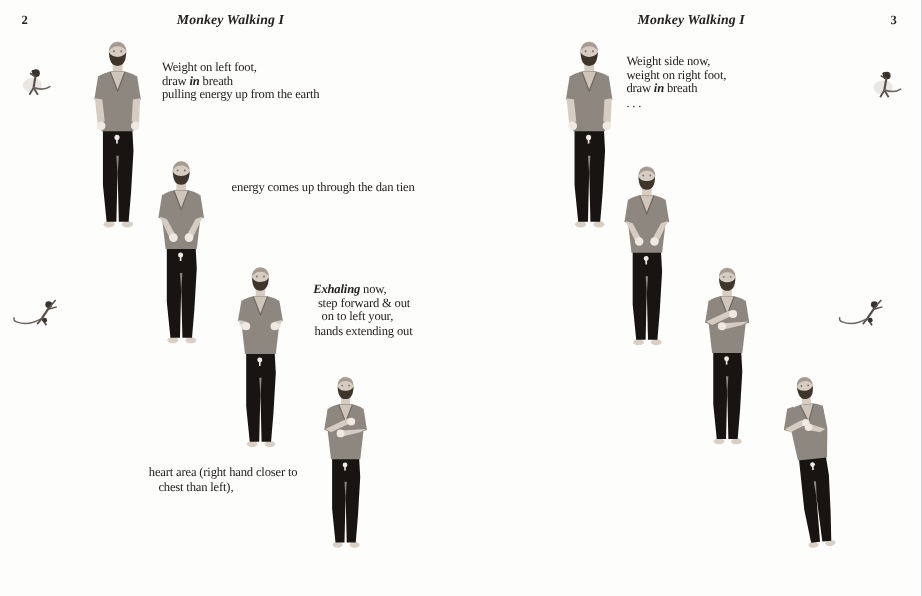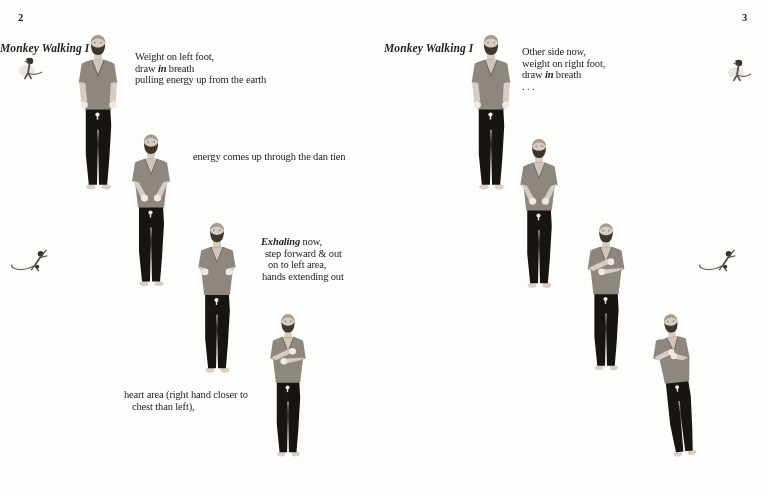--- a/index.html
+++ b/index.html
@@ -11,23 +11,23 @@
     overflow:hidden;
     font-family:"Liberation Serif", serif;
     color:#262220;
   }
   .page{position:absolute;top:0;width:384px;height:497px;}
   #page-left{left:0;}
   #page-right{left:384px;}
 
   .page-title{
     position:absolute;top:11px;left:0;width:100%;
+    text-align:center;
     font-size:11.5px;font-weight:bold;font-style:italic;
     letter-spacing:0.1px;
-    margin-top:31px;
   }
   .page-num{
     position:absolute;top:12px;
     font-size:10.5px;font-weight:bold;
   }
   #pnum-left{left:18px;}
   #pnum-right{left:358px;}
 
   .tb{
     position:absolute;
@@ -193,21 +193,21 @@
         <div class="line"><span>Weight on left foot,</span></div>
         <div class="line"><span>draw </span><span class="em">in</span><span> breath</span></div>
         <div class="line"><span>pulling energy up from the earth</span></div>
       </div>
     <div class="tb tb2">
         <div class="line"><span>energy comes up through the dan tien</span></div>
       </div>
     <div class="tb tb3">
         <div class="line"><span class="em">Exhaling</span><span> now,</span></div>
         <div class="line"><span>step forward &amp; out</span></div>
-        <div class="line"><span>on to left area,</span></div>
+        <div class="line"><span>on to left your,</span></div>
         <div class="line"><span>hands extending out</span></div>
       </div>
     <div class="tb tb4">
         <div class="line"><span>heart area (right hand closer to</span></div>
         <div class="line"><span>chest than left),</span></div>
       </div>
 
     <svg class="monkey mk1">
         <use href="#monkey-stand"></use>
       </svg>
@@ -227,21 +227,21 @@
         <use href="#pose-b"></use>
       </svg>
     <svg class="fig f3R">
         <use href="#pose-d"></use>
       </svg>
     <svg class="fig f4R">
         <use href="#pose-e"></use>
       </svg>
 
     <div class="tb tb5">
-        <div class="line"><span>Other side now,</span></div>
+        <div class="line"><span>Weight side now,</span></div>
         <div class="line"><span>weight on right foot,</span></div>
         <div class="line"><span>draw </span><span class="em">in</span><span> breath</span></div>
         <div class="line"><span>. . .</span></div>
       </div>
 
     <svg class="monkey mk3">
         <use href="#monkey-stand"></use>
       </svg>
     <svg class="monkey mk4">
         <use href="#monkey-leap"></use>

